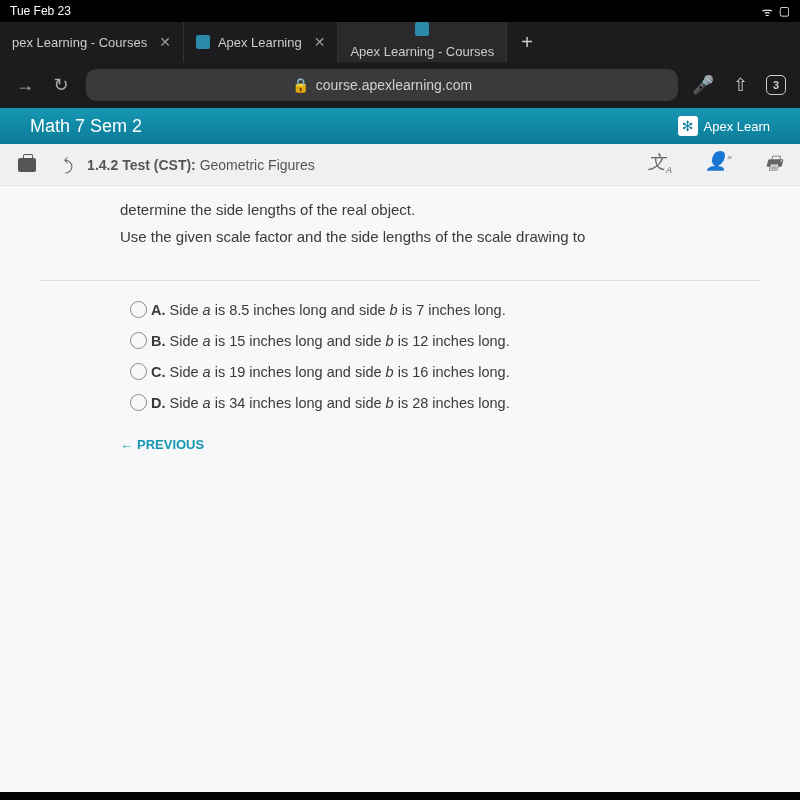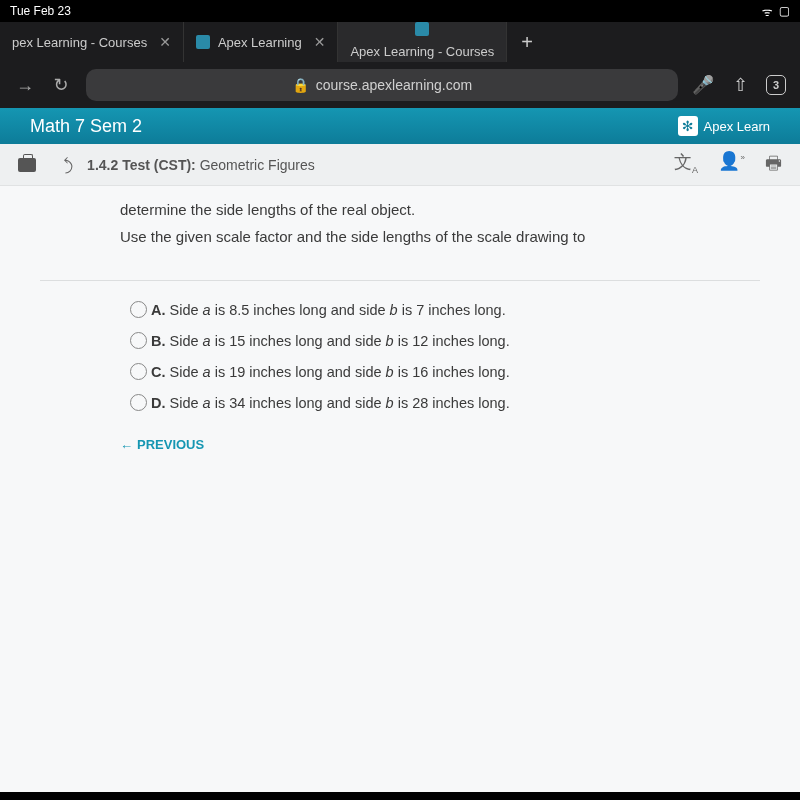--- a/index.html
+++ b/index.html
@@ -27,21 +27,21 @@
 
   
   .course-header { height:36px; background:linear-gradient(#1596b2,#0d7c99); display:flex; align-items:center; justify-content:space-between; padding:0 30px; color:#fff; font-size:18px; font-weight:500;}
   .brand { display:flex; align-items:center; gap:6px; font-size:13px;}
   .brand-icon{ width:20px; height:20px; background:#fff; border-radius:3px; position:relative; }
   .brand-icon::after{content:"✻"; position:absolute; inset:0; color:#0d7c99; font-size:14px; display:flex; align-items:center; justify-content:center;}
 
   
   .crumb-row { height:42px; background:#eef0f1; display:flex; align-items:center; padding:0 18px; color:#555; font-size:14px; border-bottom:1px solid #e0e2e3;}
   .crumb-row .spacer{flex:1;}
-  .crumb-icons{display:flex; gap:20px; color:#666; font-size:18px;}
+  .crumb-icons{display:flex; gap:33px; color:#666; font-size:18px;font-style:italic;}
   .up-icon{ transform:rotate(90deg); font-size:16px; margin-right:10px; color:#666;}
   .case-icon{ width:18px; height:14px; background:#555; border-radius:2px; margin-right:24px; position:relative;}
   .case-icon::before{content:""; position:absolute; top:-4px; left:5px; width:8px; height:4px; border:1.5px solid #555; border-bottom:none; border-radius:2px 2px 0 0;}
 
   
   .page { background:#f7f8f9; height:606px; overflow:hidden; color:#3a3a3a; }
   .content { padding:10px 40px 10px 120px; font-size:15px; }
   .prompt { line-height:1.8; margin-bottom:30px; }
 
   .figure { position:relative; width:340px; height:200px; margin:20px 0 30px 20px; font-size:12px; color:#333;}

